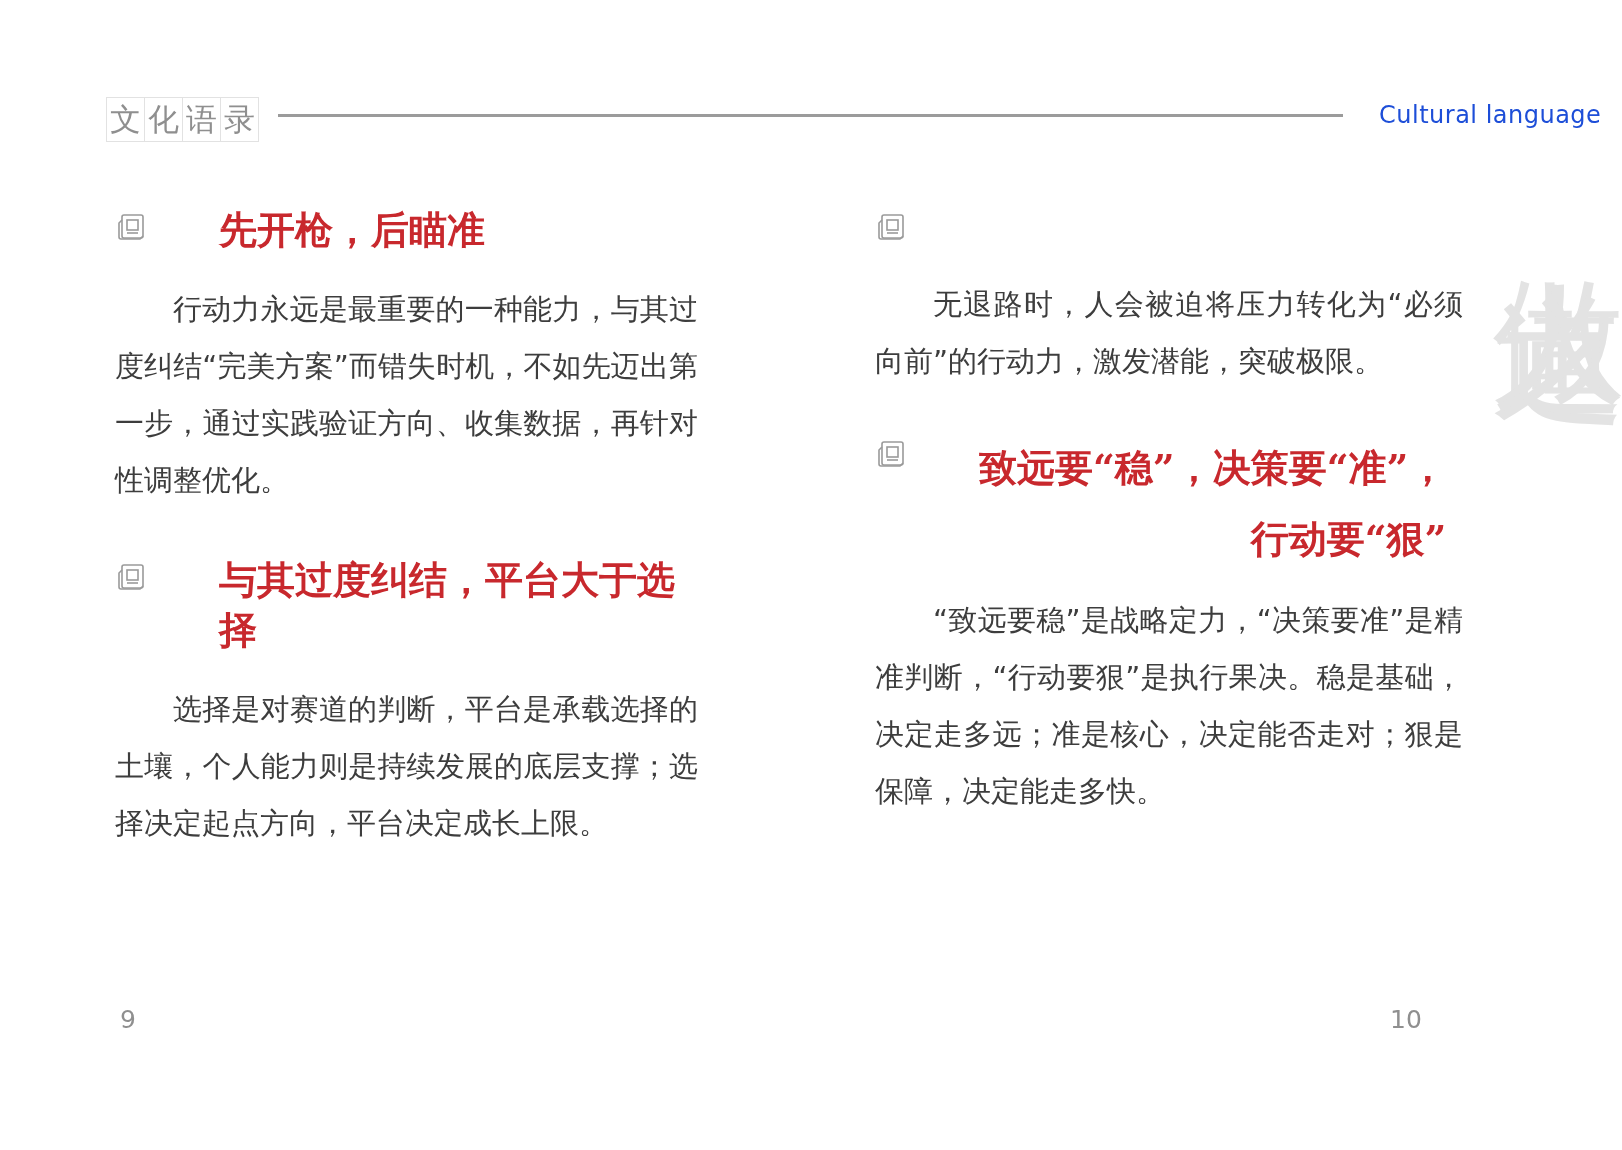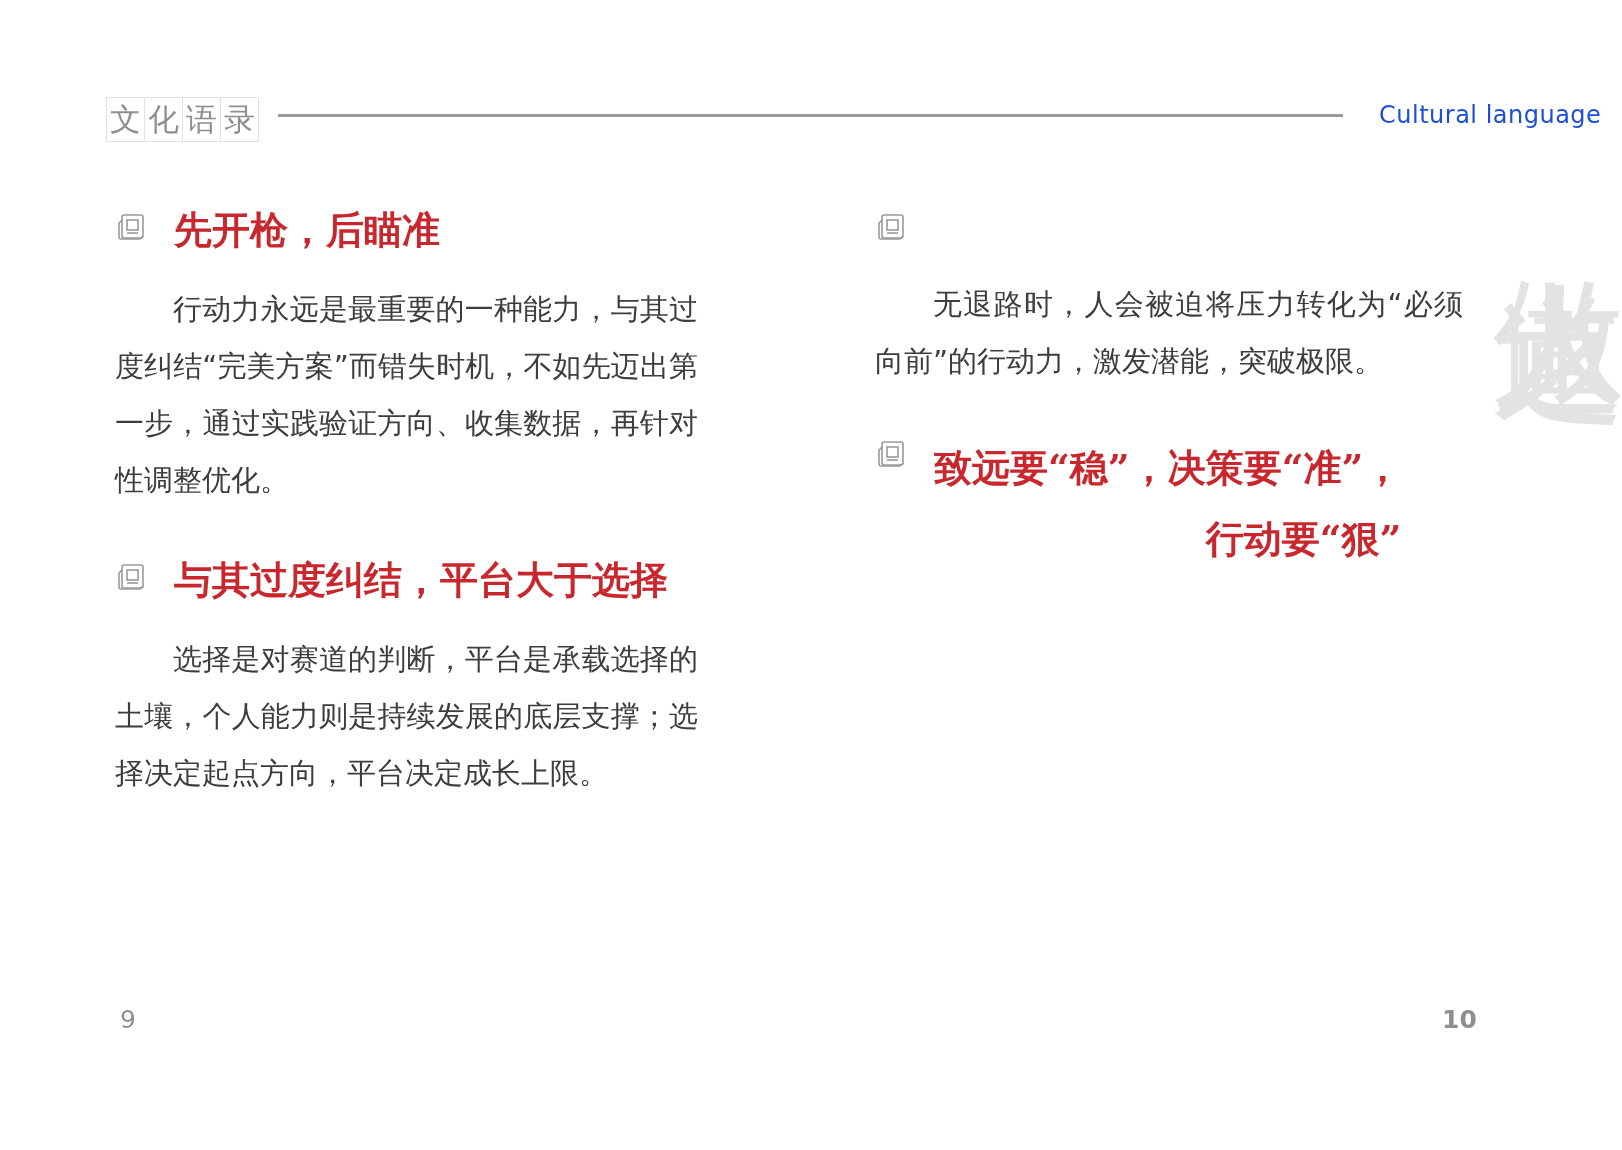--- a/index.html
+++ b/index.html
@@ -34,35 +34,35 @@
   
   .col{position:absolute;top:205px;}
   .col-left{left:115px;width:583px;}
   .col-right{left:875px;width:588px;}
   .sec-head{display:flex;align-items:flex-start;}
   .icon{flex:0 0 auto;margin-top:7px;margin-right:25px;}
   .head-text{
     font-family:"DejaVu Serif","Liberation Serif",serif;
     font-weight:700;font-size:38px;color:#c8282d;
   }
-  .head-line{line-height:50px;}
+  .head-line{line-height:50px;margin-left:45px;}
   .sec-head.two .head-line{line-height:71px;text-align:right;}
   .body-para{
     margin:26px 0 0 0;
     font-size:29px;line-height:57px;color:#3d3d3d;
     text-align:justify;text-justify:inter-ideograph;
     text-indent:2em;
   }
   .col-left  .sec:nth-child(2){margin-top:46px;}
   .col-right .sec:nth-child(2){margin-top:42px;}
   .col-right .sec:nth-child(2) .body-para{margin-top:18px;}
   
   .pagenum{position:absolute;top:1005px;font-size:25px;color:#8f8f8f;}
   .pagenum.left{left:120px;}
-  .pagenum.right{left:1442px;font-weight:bold;}
+  .pagenum.right{left:1390px;}
 </style>
 </head>
 <body>
 
 <div class="page">
 
   <div class="hdr-boxes">
     <div class="hdr-box">文</div>
     <div class="hdr-box">化</div>
     <div class="hdr-box">语</div>
@@ -132,19 +132,20 @@
             <rect x="12" y="8" width="11" height="10"></rect>
             <line x1="12" y1="21" x2="23" y2="21"></line>
             <path d="M7 8 L4 11 v14 a2 2 0 0 0 2 2 h19 l3 -3"></path>
           </svg>
         </span>
         <div class="head-text">
           <div class="head-line">致远要“稳”，决策要“准”，</div>
           <div class="head-line">行动要“狠”</div>
         </div>
       </div>
+      <p class="body-para">“致远要稳”是战略定力，“决策要准”是精准判断，“行动要狠”是执行果决。稳是基础，决定走多远；准是核心，决定能否走对；狠是保障，决定能走多快。</p>
     </div>
   </div>
 
   <div class="pagenum left">9</div>
   <div class="pagenum right">10</div>
 
 </div>
 
 </body></html>

